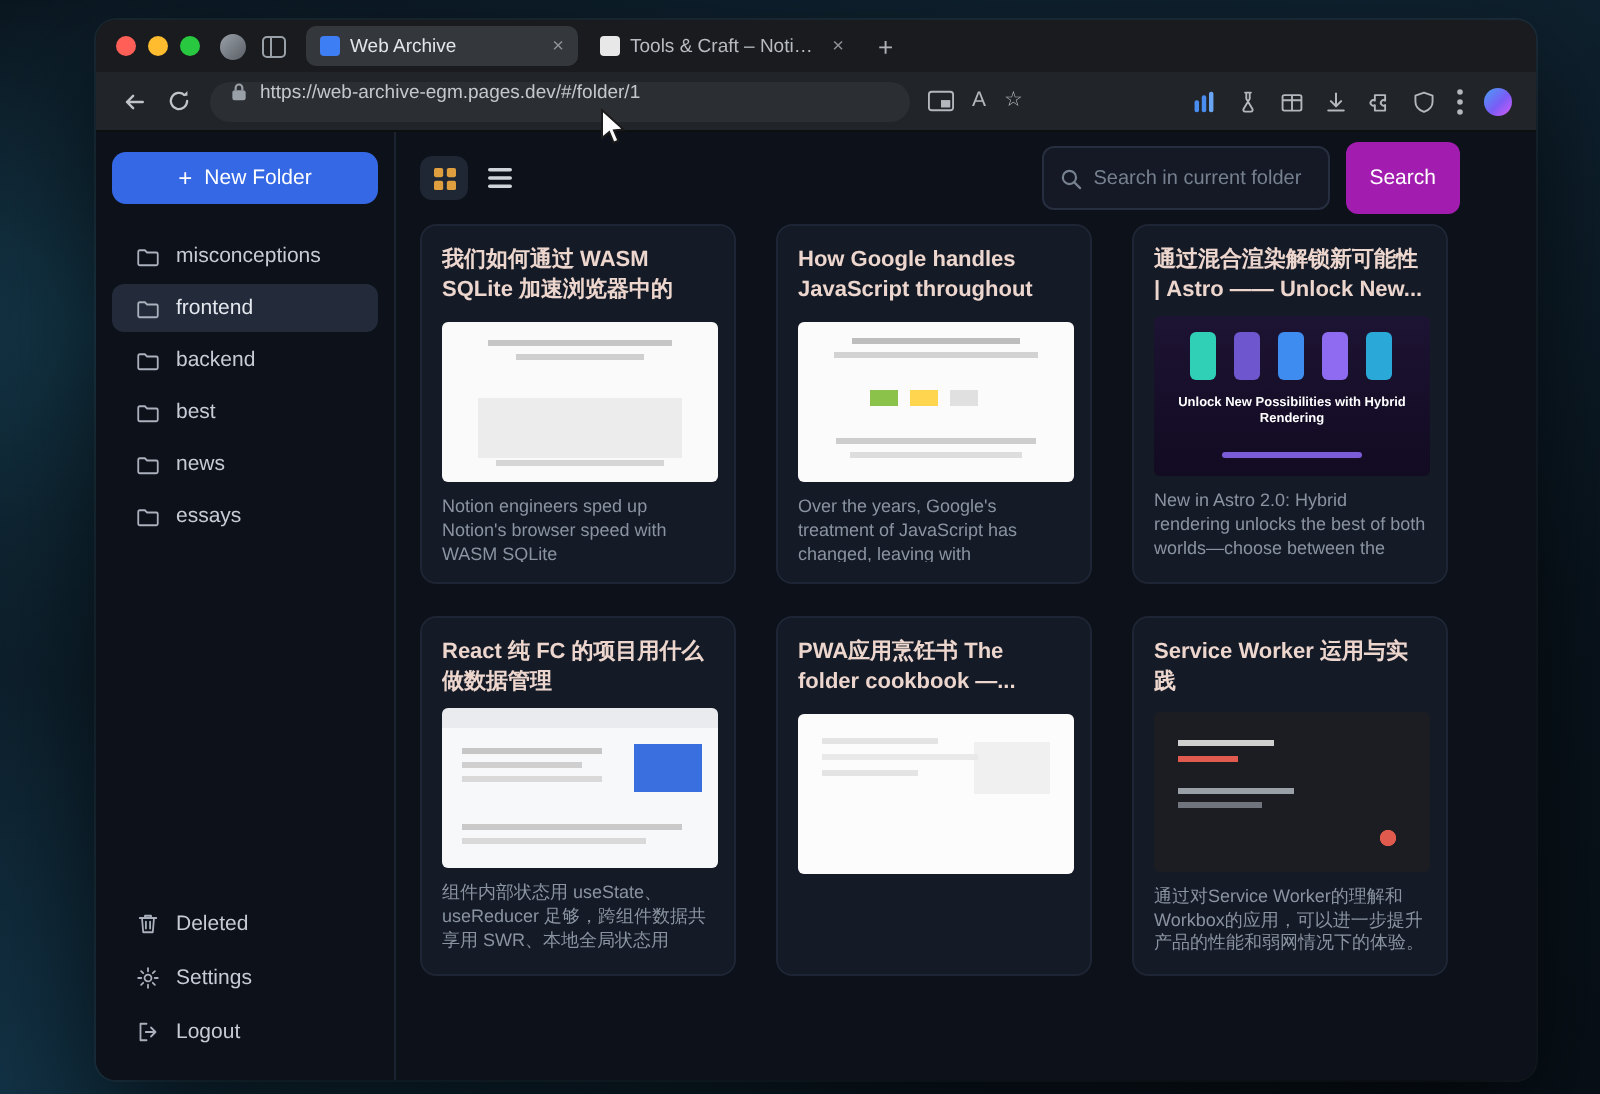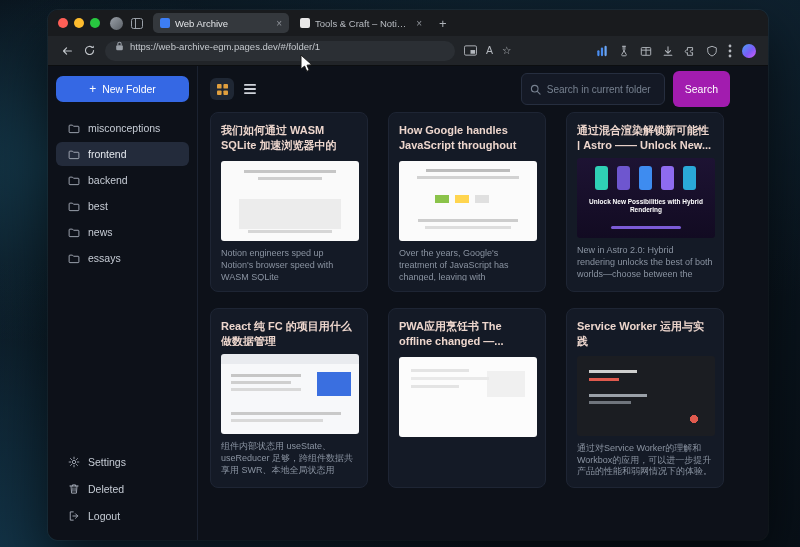--- a/index.html
+++ b/index.html
@@ -295,33 +295,33 @@
                 </svg>
               </span>
             <span>essays</span>
           </div>
         </div>
 
         <div class="side-foot">
           <div class="side-item">
             <span class="s-ico">
                 <svg width="12" height="12" viewBox="0 0 16 16">
+                  <path d="M2.5 4h11M6 4V2.5h4V4M4 4l.8 9.5h6.4L12 4M6.6 6.5v4.5M9.4 6.5v4.5" fill="none" stroke="currentColor" stroke-width="1.2" stroke-linecap="round" stroke-linejoin="round"></path>
+                </svg>
+              </span>
+            <span>Deleted</span>
+          </div>
+          <div class="side-item">
+            <span class="s-ico">
+                <svg width="12" height="12" viewBox="0 0 16 16">
                   <circle cx="8" cy="8" r="2.3" fill="none" stroke="currentColor" stroke-width="1.2"></circle>
                   <path d="M8 1.5v2M8 12.5v2M1.5 8h2M12.5 8h2M3.4 3.4l1.4 1.4M11.2 11.2l1.4 1.4M12.6 3.4l-1.4 1.4M4.8 11.2l-1.4 1.4" stroke="currentColor" stroke-width="1.2" stroke-linecap="round"></path>
                 </svg>
               </span>
             <span>Settings</span>
-          </div>
-          <div class="side-item">
-            <span class="s-ico">
-                <svg width="12" height="12" viewBox="0 0 16 16">
-                  <path d="M2.5 4h11M6 4V2.5h4V4M4 4l.8 9.5h6.4L12 4M6.6 6.5v4.5M9.4 6.5v4.5" fill="none" stroke="currentColor" stroke-width="1.2" stroke-linecap="round" stroke-linejoin="round"></path>
-                </svg>
-              </span>
-            <span>Deleted</span>
           </div>
           <div class="side-item">
             <span class="s-ico">
                 <svg width="12" height="12" viewBox="0 0 16 16">
                   <path d="M7 2.5H3v11h4M10 5l3 3-3 3M13 8H6.5" fill="none" stroke="currentColor" stroke-width="1.2" stroke-linecap="round" stroke-linejoin="round"></path>
                 </svg>
               </span>
             <span>Logout</span>
           </div>
         </div>
@@ -384,21 +384,21 @@
             <div class="desc">New in Astro 2.0: Hybrid rendering unlocks the best of both worlds—choose between the performance ...</div>
           </div>
 
           <div class="card">
             <div class="title">React 纯 FC 的项目用什么做数据管理</div>
             <div class="thumb t4"></div>
             <div class="desc">组件内部状态用 useState、useReducer 足够，跨组件数据共享用 SWR、本地全局状态用 context、其...</div>
           </div>
 
           <div class="card">
-            <div class="title">PWA应用烹饪书 The offline changed —...</div>
+            <div class="title">PWA应用烹饪书 The folder cookbook —...</div>
             <div class="thumb t5"></div>
             <div class="desc"></div>
           </div>
 
           <div class="card">
             <div class="title">Service Worker 运用与实践</div>
             <div class="thumb t6"></div>
             <div class="desc">通过对Service Worker的理解和Workbox的应用，可以进一步提升产品的性能和弱网情况下的体验。</div>
           </div>
 

